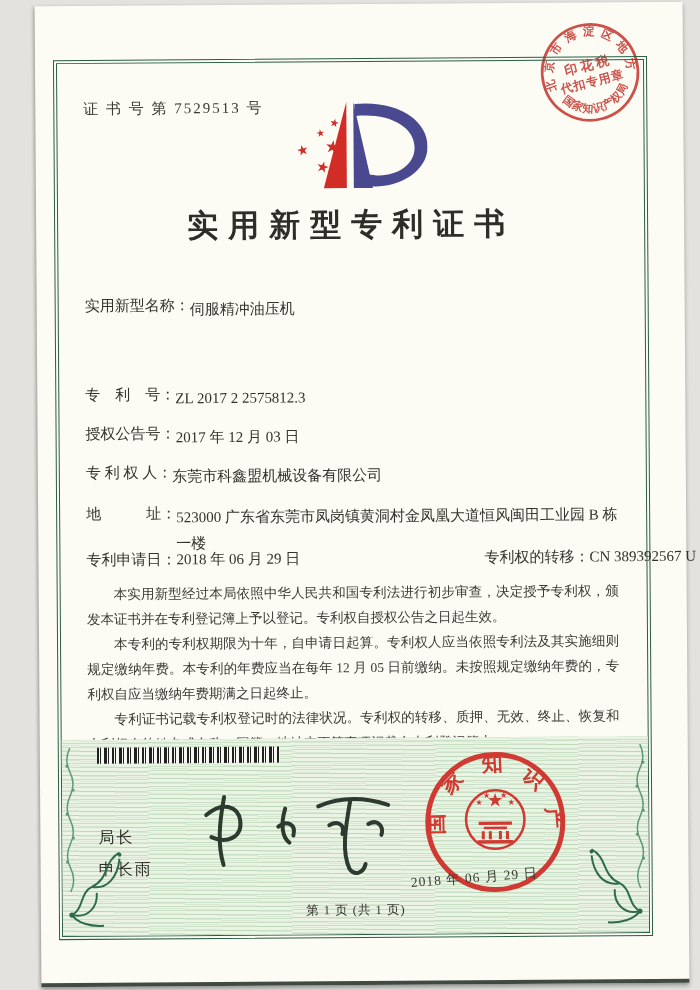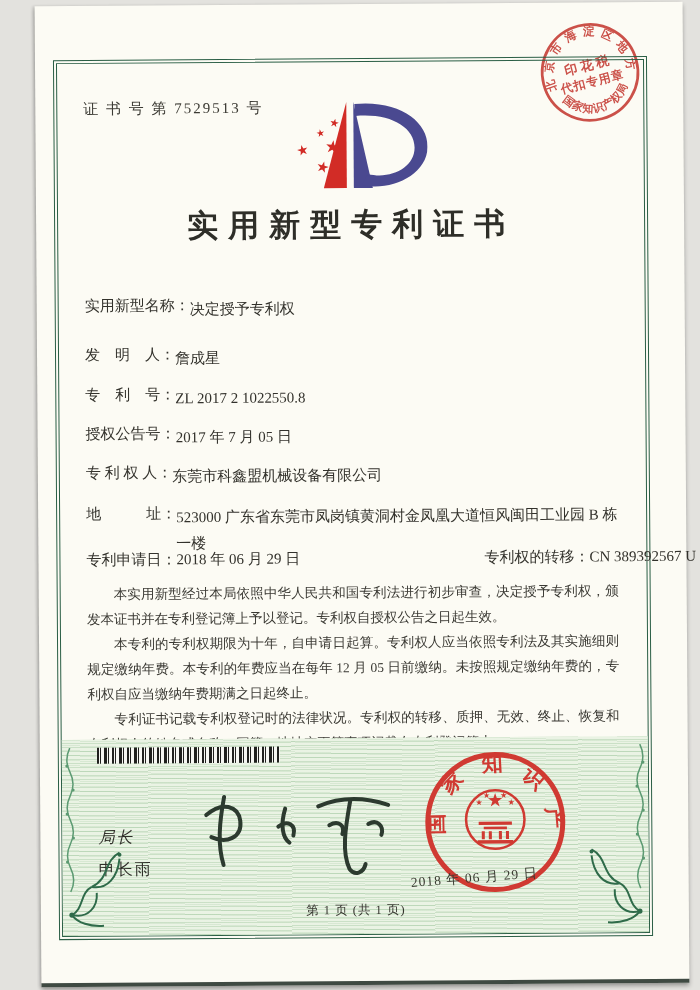--- a/index.html
+++ b/index.html
@@ -53,21 +53,21 @@
       repeating-linear-gradient(2deg, rgba(120,175,120,.16) 0 1px, transparent 1px 5px);
   }
   .barcode{
     position:absolute;left:35px;top:8px;width:183px;height:16px;
     background:repeating-linear-gradient(90deg,
       #20201e 0 2px,#f6f6f2 2px 3px,
       #20201e 3px 4px,#f6f6f2 4px 7px,
       #20201e 7px 10px,#f6f6f2 10px 11px,
       #20201e 11px 12px,#f6f6f2 12px 15px);
   }
-  .officer-title{position:absolute;left:36px;top:88px;font-size:16px;color:#2f2e29;letter-spacing:2px;font-style:italic;}
+  .officer-title{position:absolute;left:36px;top:88px;font-size:16px;color:#2f2e29;letter-spacing:2px;}
   .officer-name{position:absolute;left:36px;top:120px;font-size:16px;color:#2f2e29;letter-spacing:2px;}
   .signature{position:absolute;left:130px;top:42px;width:215px;height:105px;}
   .seal{position:absolute;left:360px;top:12px;width:146px;height:146px;}
   .seal-date{
     position:absolute;left:348px;top:130px;width:180px;
     font-size:13.5px;color:#3a3a31;letter-spacing:1px;transform:rotate(-4deg);
     white-space:nowrap;
   }
   .page-footer{
     position:absolute;left:0;top:164px;width:100%;text-align:center;
@@ -123,30 +123,27 @@
         <polygon transform="translate(43,37) scale(4) rotate(-10)" points="0,-1 0.2245,-0.309 0.951,-0.309 0.3633,0.118 0.5878,0.809 0,0.382 -0.5878,0.809 -0.3633,0.118 -0.951,-0.309 -0.2245,-0.309"></polygon>
         <polygon transform="translate(55,51) scale(7) rotate(8)" points="0,-1 0.2245,-0.309 0.951,-0.309 0.3633,0.118 0.5878,0.809 0,0.382 -0.5878,0.809 -0.3633,0.118 -0.951,-0.309 -0.2245,-0.309"></polygon>
         <polygon transform="translate(25,54) scale(5.5) rotate(-14)" points="0,-1 0.2245,-0.309 0.951,-0.309 0.3633,0.118 0.5878,0.809 0,0.382 -0.5878,0.809 -0.3633,0.118 -0.951,-0.309 -0.2245,-0.309"></polygon>
         <polygon transform="translate(45,71) scale(6) rotate(15)" points="0,-1 0.2245,-0.309 0.951,-0.309 0.3633,0.118 0.5878,0.809 0,0.382 -0.5878,0.809 -0.3633,0.118 -0.951,-0.309 -0.2245,-0.309"></polygon>
       </g>
     </svg>
 
     <div class="title">实用新型专利证书</div>
 
     <div class="field" style="top:233px">
-      <span class="flabel">实用新型名称：</span><span class="fvalue">决定授予专利权</span>
-    </div>
-    <div class="field" style="top:282px">
-      <span class="flabel">发　明　人：</span><span class="fvalue">詹成星</span>
+      <span class="flabel">实用新型名称：</span><span class="fvalue">伺服精冲油压机</span>
     </div>
     <div class="field" style="top:322px">
-      <span class="flabel">专　利　号：</span><span class="fvalue">ZL 2017 2 1022550.8</span>
+      <span class="flabel">专　利　号：</span><span class="fvalue">ZL 2017 2 2575812.3</span>
     </div>
     <div class="field" style="top:361px">
-      <span class="flabel">授权公告号：</span><span class="fvalue">2017 年 7 月 05 日</span>
+      <span class="flabel">授权公告号：</span><span class="fvalue">2017 年 12 月 03 日</span>
     </div>
     <div class="field" style="top:400px">
       <span class="flabel">专 利 权 人：</span><span class="fvalue">东莞市科鑫盟机械设备有限公司</span>
     </div>
     <div class="field" style="top:441px">
       <span class="flabel">地　　　址：</span><span class="fvalue">523000 广东省东莞市凤岗镇黄洞村金凤凰大道恒风闽田工业园 B 栋一楼</span>
     </div>
     <div class="field" style="top:487px;right:26px;white-space:nowrap">
       <span class="flabel">专利申请日：</span><span>2018 年 06 月 29 日</span>
       <span class="grant-right">

